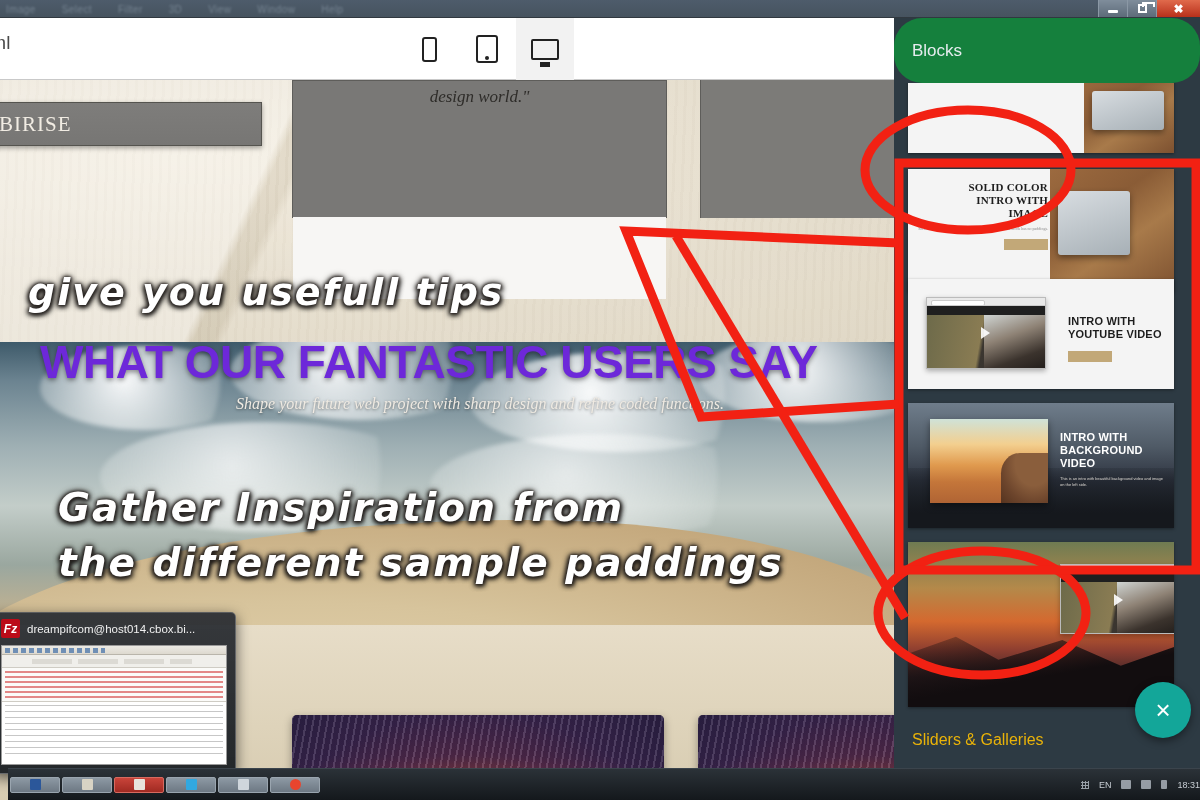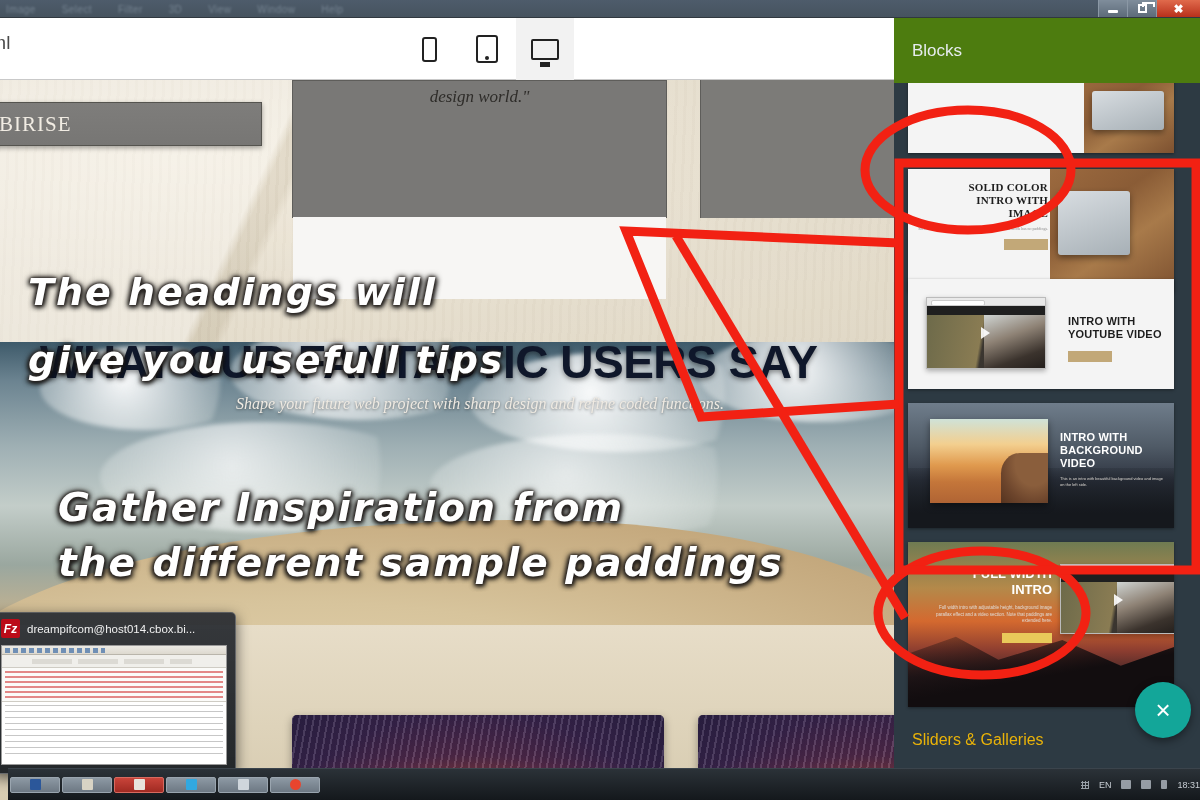--- a/index.html
+++ b/index.html
@@ -120,21 +120,21 @@
     background: radial-gradient(circle at 40% 40%, rgba(255,255,255,.95), rgba(235,240,238,.25) 70%, rgba(255,255,255,0) 72%);
     filter: blur(2px);
   }
   .dune {
     position: absolute; left: -60px; bottom: -40px; width: 1020px; height: 190px;
     background: radial-gradient(ellipse at 35% 100%, #e3d2ae 0%, #d7c49c 40%, #c6ab80 75%, #b79a6e 100%);
     border-radius: 60% 45% 0 0 / 90% 80% 0 0;
   }
   .hero-h {
     position: absolute; left: 40px; top: 255px; width: 980px;
-    font-size: 46px; font-weight: bold; color: #0f172a;
+    font-size: 46px; font-weight: bold; color: #6d28d9;
     letter-spacing: -.5px; white-space: nowrap;
     text-shadow: 0 2px 5px rgba(0,0,0,.45);
   }
   .hero-sub {
     position: absolute; left: 0; top: 315px; width: 960px; text-align: center;
     font-family: "Liberation Serif", serif; font-style: italic; font-size: 16px;
     color: #efeae2; text-shadow: 0 1px 3px rgba(0,0,0,.5);
   }
 
   
@@ -170,21 +170,21 @@
   .scribble-1 { left: 28px; top: 178px; font-size: 38px; line-height: 68px; }
   .scribble-2 { left: 58px; top: 400px; font-size: 39px; line-height: 55px; }
 
   
   .blocks-panel {
     position: absolute; left: 894px; top: 18px; width: 306px; height: 764px;
     background: #2d3a43;
   }
   .panel-head {
     height: 65px; display: flex; align-items: center; padding-left: 18px;
-    font-size: 17px; color: #e6ecef; background: #4d7c0f;
+    font-size: 17px; color: #e6ecef; background: #15803d; border-radius: 28px;
   }
   .panel-scroll { position: absolute; left: 0; top: 65px; width: 306px; bottom: 66px; overflow: hidden; }
   .blk {
     position: absolute; left: 14px; width: 266px; background: #f4f4f4;
     box-shadow: 0 1px 3px rgba(0,0,0,.4); overflow: hidden;
   }
   .blk-0 { top: -6px; height: 76px; }
   .blk-1 { top: 86px; height: 123px; font-family: Liberation Serif, serif; }
   .blk-2 { top: 196px; height: 110px; }
   .blk-3 { top: 320px; height: 125px; }
@@ -400,21 +400,20 @@
 
     <div class="hero-h">WHAT OUR FANTASTIC USERS SAY</div>
     <div class="hero-sub">Shape your future web project with sharp design and refine coded functions.</div>
 
     <div class="sec-gallery">
       <div class="photo p1"></div>
       <div class="photo p2"></div>
     </div>
 
     <div class="scribble scribble-1">
-      <div>The headings will</div>
       <div>give you usefull tips</div>
     </div>
     <div class="scribble scribble-2">
       <div>Gather Inspiration from</div>
       <div>the different sample paddings</div>
     </div>
   </div>
 
   <div class="blocks-panel">
     <div class="panel-head">Blocks</div>
@@ -459,26 +458,20 @@
         <div style="position:absolute;left:152px;top:28px;width:106px;z-index:3;">
           <div class="thumb-title" style="color:#fff;">INTRO WITH</div>
           <div class="thumb-title" style="color:#fff;">BACKGROUND</div>
           <div class="thumb-title" style="color:#fff;">VIDEO</div>
           <div class="thumb-desc" style="color:#dcd8d2;text-align:left;">This is an intro with beautiful background video and image on the left side.</div>
         </div>
       </div>
 
       <div class="blk blk-4">
         <div class="fullwidth-bg"></div>
-        <div class="fw-text">
-          <div class="fw-title">FULL WIDTH</div>
-          <div class="fw-title">INTRO</div>
-          <div class="fw-desc">Full width intro with adjustable height, background image parallax effect and a video section. Note that paddings are extended here.</div>
-          <div class="fw-btn"></div>
-        </div>
         <div class="browser-mock" style="left:152px; top:22px; width:118px; height:70px; z-index:3;">
           <div class="bm-bar"></div>
           <div class="bm-nav"></div>
           <div class="bm-body"></div>
           <div class="play-tri"></div>
         </div>
       </div>
     </div>
 
     <div class="panel-foot">Sliders &amp; Galleries</div>

